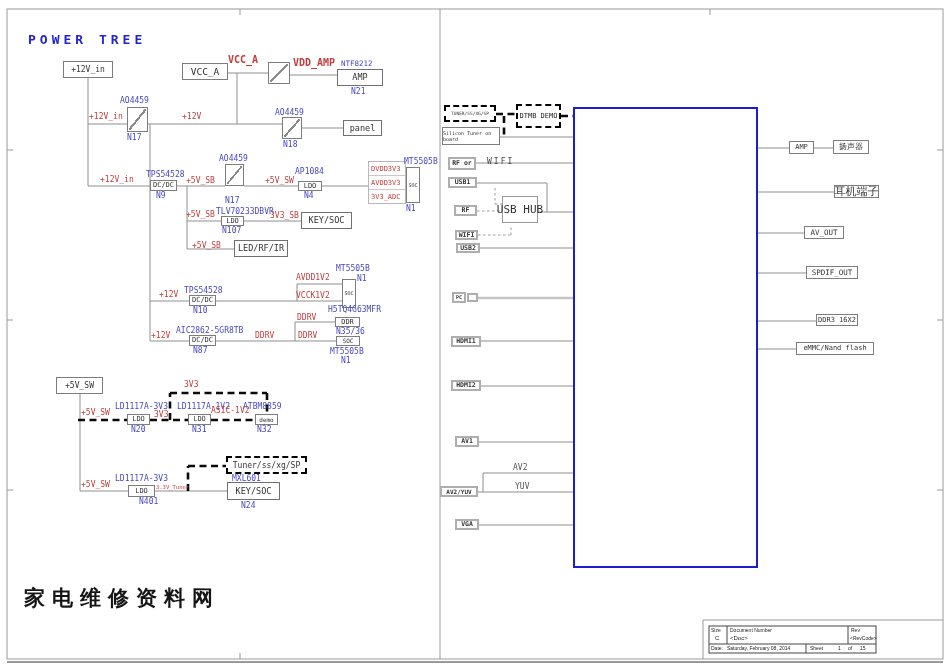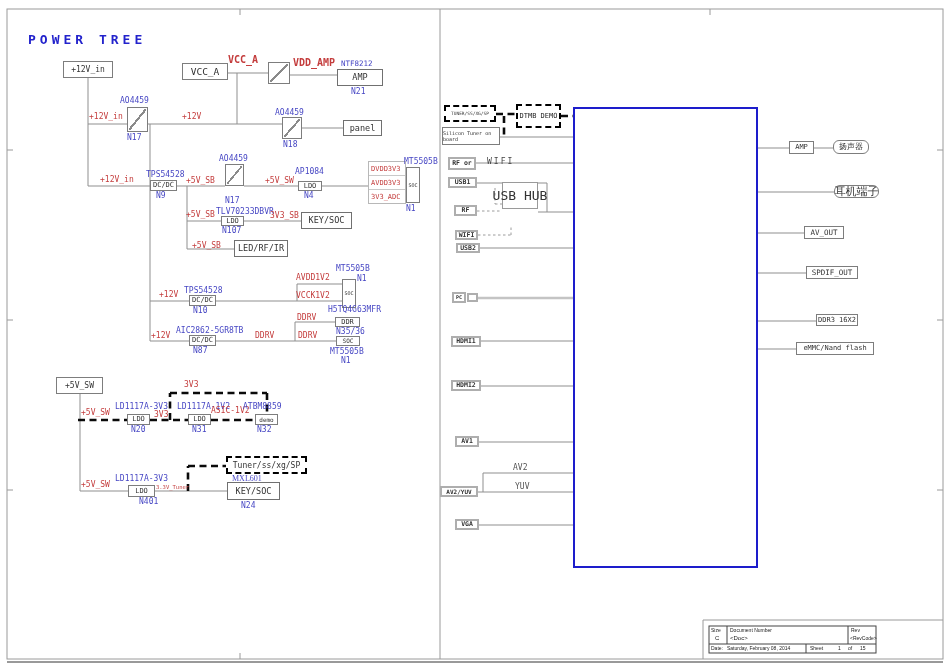--- a/index.html
+++ b/index.html
@@ -20,21 +20,21 @@
   .mos::after{content:"";position:absolute;inset:1px;
       background:linear-gradient(to bottom right,transparent 46%,#8a8a8a 46%,#8a8a8a 54%,transparent 54%);}
   .port{border:2px solid #aeaeae;font-size:6.5px;font-weight:bold;color:#333;}
   .dbox{position:absolute;border:2.5px dashed #000;background:transparent;display:flex;
         align-items:center;justify-content:center;box-sizing:border-box;text-align:right;}
   .socbig{position:absolute;border:2px solid #1d1dcb;background:#fff;box-sizing:border-box;}
   .railbox{position:absolute;border:1px solid #b8b8b8;box-sizing:border-box;background:#fff;}
   .railbox .rr{height:14px;display:flex;align-items:center;padding-left:2px;
         color:#c43d3d;font-size:7px;border-bottom:1px solid #c9c9c9;box-sizing:border-box;}
   .railbox .rr:last-child{border-bottom:none;}
-  .cn{font-family:Liberation Sans, sans-serif;border-radius:6px;}
+  .cn{font-family:Liberation Sans, sans-serif;}
   .wm1{position:absolute;left:24px;top:584px;color:#151515;font-weight:bold;
        font-family:"DejaVu Serif",serif;font-size:21px;letter-spacing:7px;white-space:nowrap;}
   .wm2{position:absolute;left:24px;top:610px;color:#151515;font-weight:bold;
        font-family:"Liberation Serif",serif;font-size:25px;white-space:nowrap;}
   .tb-t{position:absolute;color:#222;font-size:5px;line-height:5px;white-space:nowrap;
         font-family:"Liberation Sans",sans-serif;}
   .tb-v{font-size:6px;line-height:6px;}
 </style>
 </head>
 <body>
@@ -232,34 +232,34 @@
   <span class="prt" style="left:243px;top:403px;">ATBM8859</span>
   <div class="bx" style="left:255px;top:414px;width:23px;height:11px;font-size:6px;">demo</div>
   <span class="prt" style="left:257px;top:426px;">N32</span>
 
   <span class="net" style="left:81px;top:481px;">+5V_SW</span>
   <span class="prt" style="left:115px;top:475px;">LD1117A-3V3</span>
   <div class="bx" style="left:128px;top:485px;width:27px;height:12px;">LDO</div>
   <span class="prt" style="left:132px;top:498px;padding-left:7px;">N401</span>
   <span class="net net-sm" style="left:156px;top:484px;">3.3V_Tuner</span>
   <div class="dbox" style="left:226px;top:456px;width:81px;height:18px;font-size:8px;color:#333;">Tuner/ss/xg/SP</div>
-  <span class="prt" style="left:232px;top:475px;font-family:Liberation Serif, serif;">MXL601</span>
+  <span class="prt" style="left:232px;top:475px;">MXL601</span>
   <div class="bx lg" style="left:227px;top:482px;width:53px;height:18px;">KEY/SOC</div>
   <span class="prt" style="left:241px;top:502px;">N24</span>
 
   <div class="socbig" style="left:573px;top:107px;width:185px;height:461px;"></div>
 
   <div class="dbox" style="left:444px;top:105px;width:52px;height:17px;font-size:4.5px;color:#333;">TUNER/SS/XG/SP</div>
   <div class="dbox" style="left:516px;top:104px;width:45px;height:24px;font-size:7px;color:#222;">DTMB DEMO</div>
   <div class="bx" style="left:442px;top:127px;width:58px;height:18px;font-size:5px;white-space:normal;line-height:1.3;">Silicon Tuner on board</div>
 
   <div class="bx port" style="left:448px;top:157px;width:28px;height:13px;">RF or</div>
   <span style="position:absolute;left:487px;top:157px;font-size:8px;color:#444;letter-spacing:2px;">WIFI</span>
   <div class="bx port" style="left:448px;top:177px;width:29px;height:11px;">USB1</div>
-  <div class="bx" style="left:502px;top:182px;width:36px;height:27px;font-size:13px;border-color:#9a9a9a;">USB HUB</div>
+  <div class="bx" style="left:502px;top:196px;width:36px;height:27px;font-size:11px;border-color:#9a9a9a;">USB HUB</div>
   <div class="bx port" style="left:454px;top:205px;width:23px;height:11px;">RF</div>
   <div class="bx port" style="left:455px;top:230px;width:23px;height:10px;">WIFI</div>
   <div class="bx port" style="left:456px;top:243px;width:24px;height:10px;">USB2</div>
   <div class="bx port" style="left:452px;top:292px;width:14px;height:11px;font-size:5px;">PC</div>
   <div class="bx port" style="left:467px;top:293px;width:11px;height:9px;"></div>
   <div class="bx port" style="left:451px;top:336px;width:30px;height:11px;">HDMI1</div>
   <div class="bx port" style="left:451px;top:380px;width:30px;height:11px;">HDMI2</div>
   <div class="bx port" style="left:455px;top:436px;width:24px;height:11px;">AV1</div>
   <div class="bx port" style="left:440px;top:486px;width:38px;height:11px;font-size:6px;">AV2/YUV</div>
   <span style="position:absolute;left:513px;top:463px;font-size:8px;color:#555;">AV2</span>
@@ -267,20 +267,21 @@
   <div class="bx port" style="left:455px;top:519px;width:24px;height:11px;">VGA</div>
 
   <div class="bx" style="left:789px;top:141px;width:25px;height:13px;font-size:7px;">AMP</div>
   <div class="bx cn" style="left:833px;top:140px;width:36px;height:14px;font-size:8px;">扬声器</div>
   <div class="bx cn" style="left:834px;top:185px;width:45px;height:13px;font-size:11px;">耳机端子</div>
   <div class="bx" style="left:804px;top:226px;width:40px;height:13px;font-size:7.5px;">AV_OUT</div>
   <div class="bx" style="left:806px;top:266px;width:52px;height:13px;font-size:7.5px;">SPDIF_OUT</div>
   <div class="bx" style="left:816px;top:314px;width:42px;height:12px;font-size:7px;">DDR3 16X2</div>
   <div class="bx" style="left:796px;top:342px;width:78px;height:13px;font-size:7px;">eMMC/Nand flash</div>
 
+  <div class="wm1">家电维修资料网</div>
 
   <span class="tb-t" style="left:711px;top:628px;">Size</span>
   <span class="tb-t tb-v" style="left:715px;top:635px;">C</span>
   <span class="tb-t" style="left:730px;top:628px;">Document Number</span>
   <span class="tb-t tb-v" style="left:730px;top:635px;">&lt;Doc&gt;</span>
   <span class="tb-t" style="left:851px;top:628px;">Rev</span>
   <span class="tb-t" style="left:850px;top:636px;">&lt;RevCode&gt;</span>
   <span class="tb-t" style="left:711px;top:646px;">Date:</span>
   <span class="tb-t" style="left:727px;top:646px;">Saturday, February 08, 2014</span>
   <span class="tb-t" style="left:810px;top:646px;">Sheet</span>

